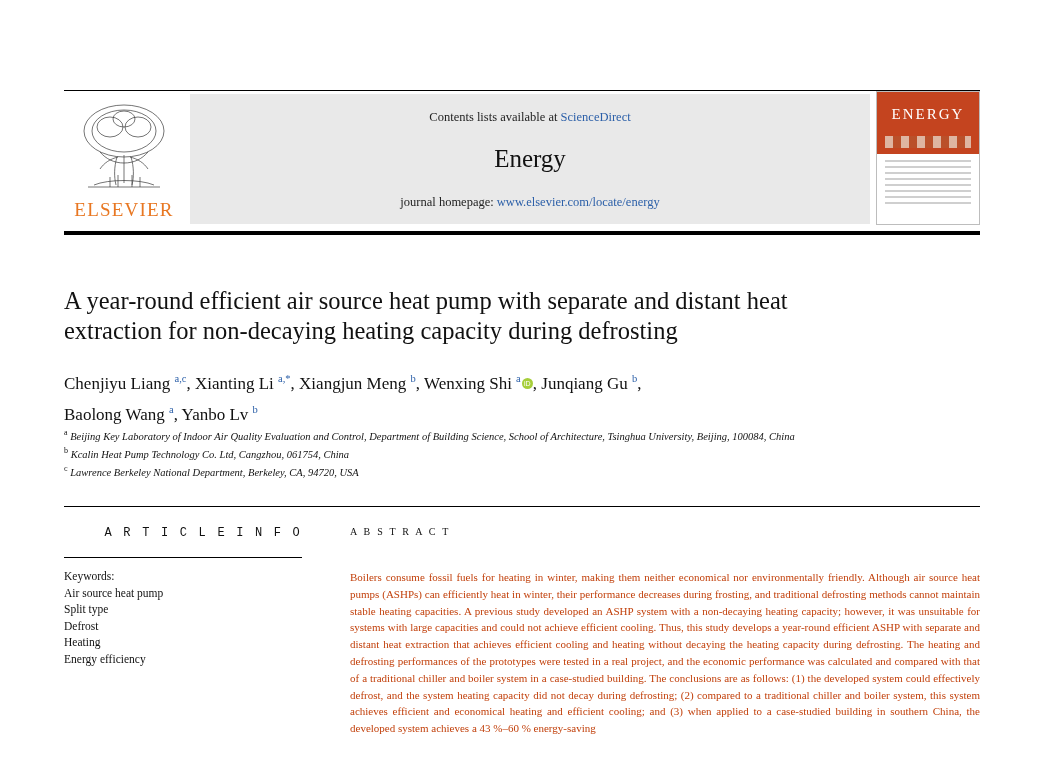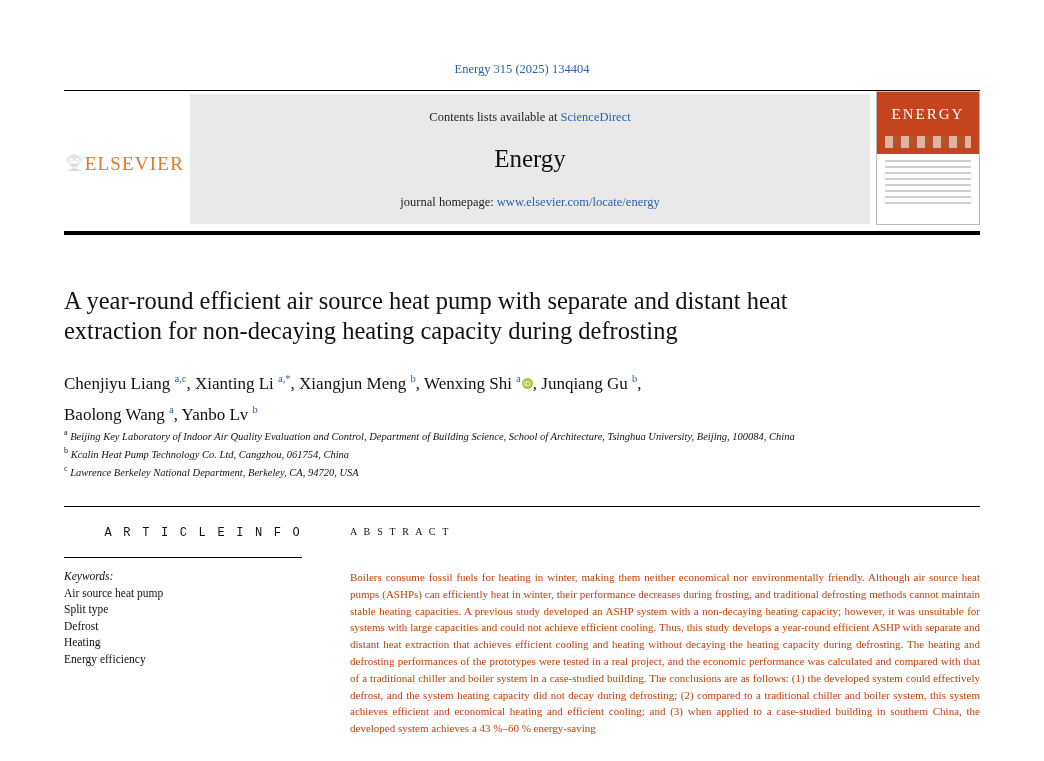--- a/index.html
+++ b/index.html
@@ -48,21 +48,21 @@
     width: 100%;
     height: 138px;
     display: flex;
     flex-direction: row;
     align-items: stretch;
   }
   .elsevier-logo {
     width: 120px;
     flex: 0 0 120px;
     display: flex;
-    flex-direction: row;
+    flex-direction: column;
     align-items: center;
     justify-content: flex-start;
     padding-top: 6px;
     box-sizing: border-box;
   }
   .tree-svg { display:block; }
   .elsevier-word {
     font-family: "Liberation Serif", serif;
     font-size: 19px;
     letter-spacing: 1.2px;
@@ -241,21 +241,21 @@
     width: 238px;
     height: 1px;
     background: #000;
   }
   .keywords {
     margin-top: 10px;
     font-size: 11.5px;
     line-height: 16.5px;
     color: #111;
   }
-  .keywords .kw-label { font-style: italic; }
+  .keywords .kw-label { }
 
   
   .col-abstract {
     position: absolute;
     top: 526px;
     left: 350px;
     width: 630px;
   }
   .abstract-head {
     font-size: 10px;
@@ -269,21 +269,20 @@
     text-align: justify;
     color: #c2410c;
     font-family: "Liberation Serif", serif;
   }
 </style>
 </head>
 <body>
 
 <div class="page">
 
-  <div class="running-head">Energy 315 (2025) 134404</div>
 
   <div class="masthead">
     <div class="masthead-inner">
 
       <div class="elsevier-logo">
         <svg class="tree-svg" width="108" height="100" viewBox="0 0 108 100">
           <g stroke="#3a3a3a" stroke-width="0.7" fill="none">
             <ellipse cx="54" cy="34" rx="40" ry="26"></ellipse>
             <ellipse cx="54" cy="34" rx="32" ry="21"></ellipse>
             <ellipse cx="40" cy="30" rx="13" ry="10"></ellipse>

